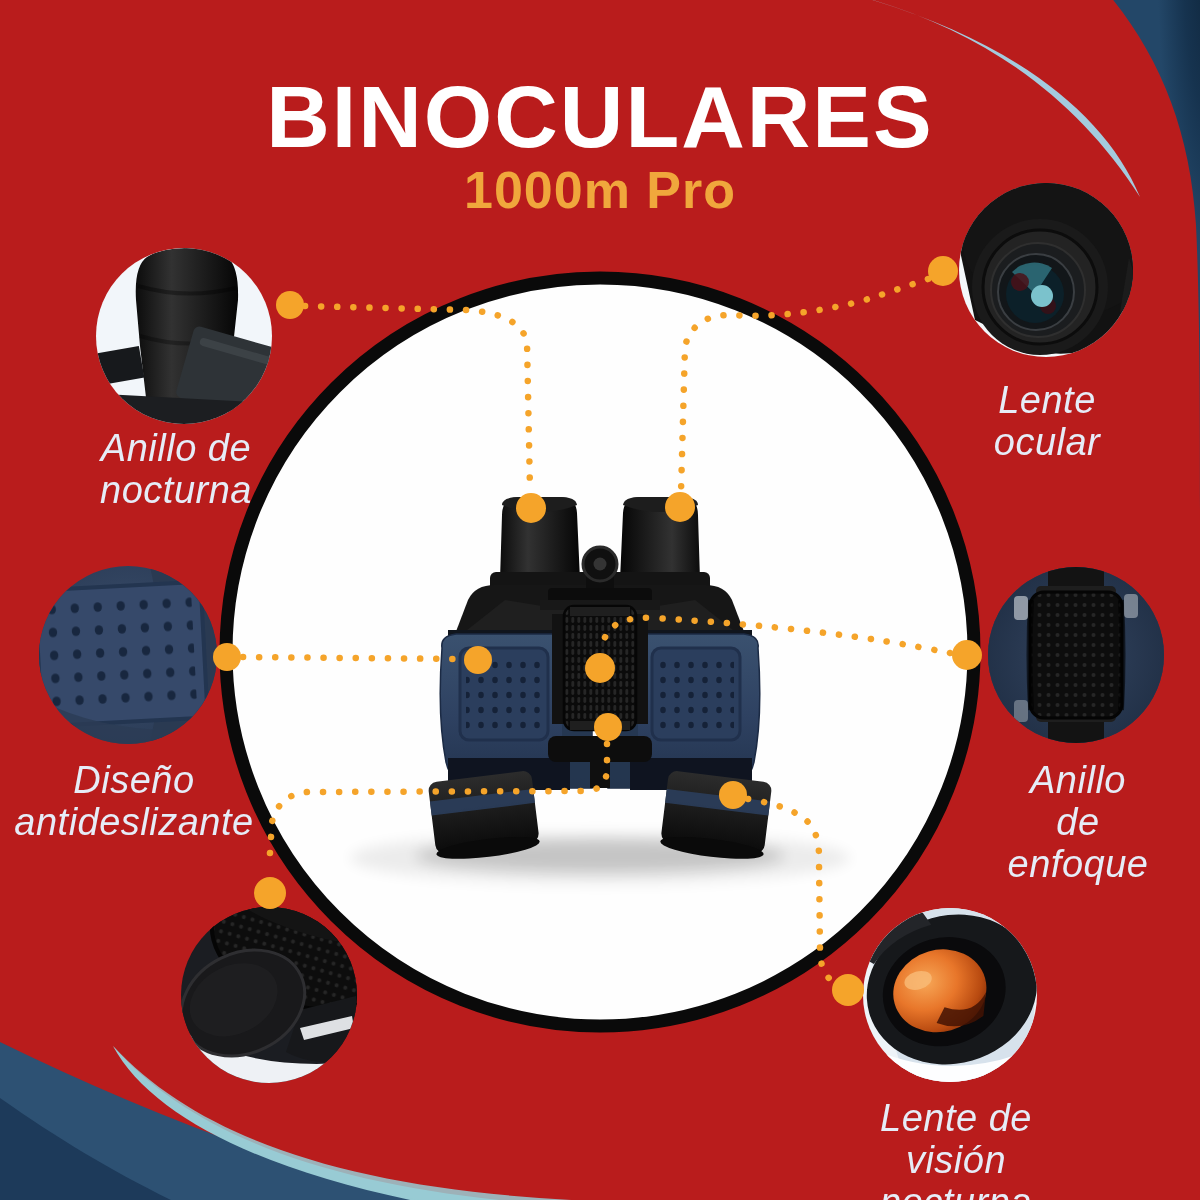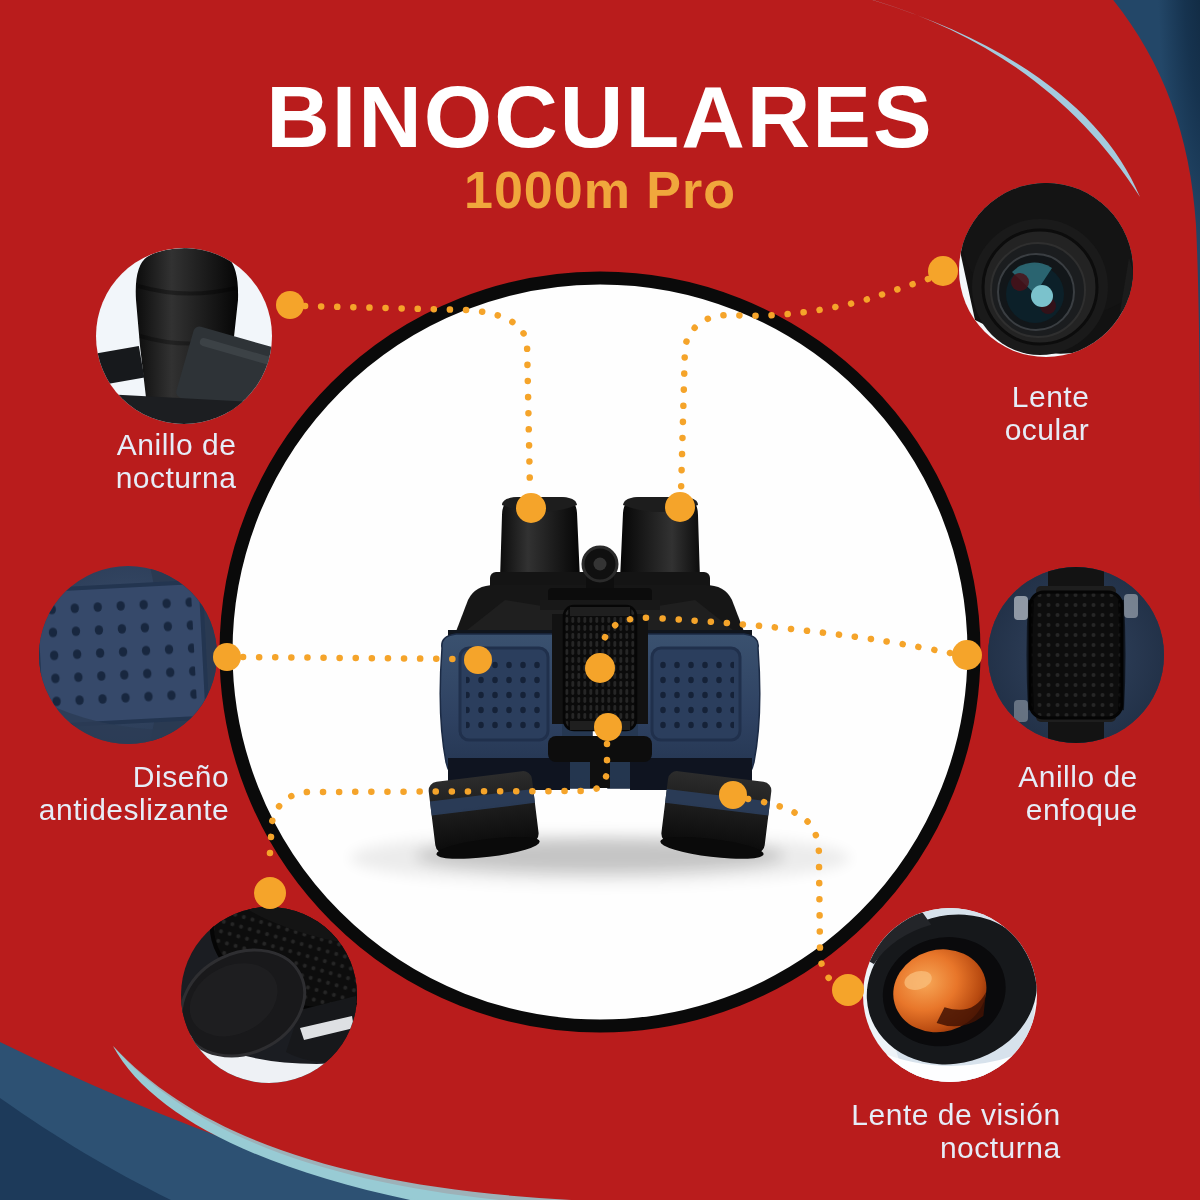--- a/index.html
+++ b/index.html
@@ -2,22 +2,22 @@
 <html><head>
 <meta charset="utf-8">
 <style>
   html,body{margin:0;padding:0;background:#2c3b58;}
   #stage{
     position:relative;width:1200px;height:1200px;overflow:hidden;
     background:#b91c1c;
     font-family:"Liberation Sans",sans-serif;
   }
   #gfx{position:absolute;left:0;top:0;width:1200px;height:1200px;}
-  .txt{position:absolute;color:#e6ecf7;text-align:right;white-space:pre-line;
-       transform:translateX(-50%);line-height:1.1;font-size:30px;letter-spacing:.5px;}
+  .txt{position:absolute;color:#e6ecf7;text-align:center;white-space:pre-line;
+       transform:translateX(-50%);line-height:1.1;font-size:38px;letter-spacing:.5px;font-style:italic;}
   .title{
     position:absolute;left:600px;top:66px;transform:translateX(-50%);
     color:#ffffff;font-size:88px;font-weight:800;letter-spacing:2px;white-space:nowrap;
   }
   .subtitle{
     position:absolute;left:600px;top:160px;transform:translateX(-50%);
     color:#f0a73c;font-size:52px;font-weight:700;letter-spacing:1px;white-space:nowrap;
   }
 </style>
 </head>

